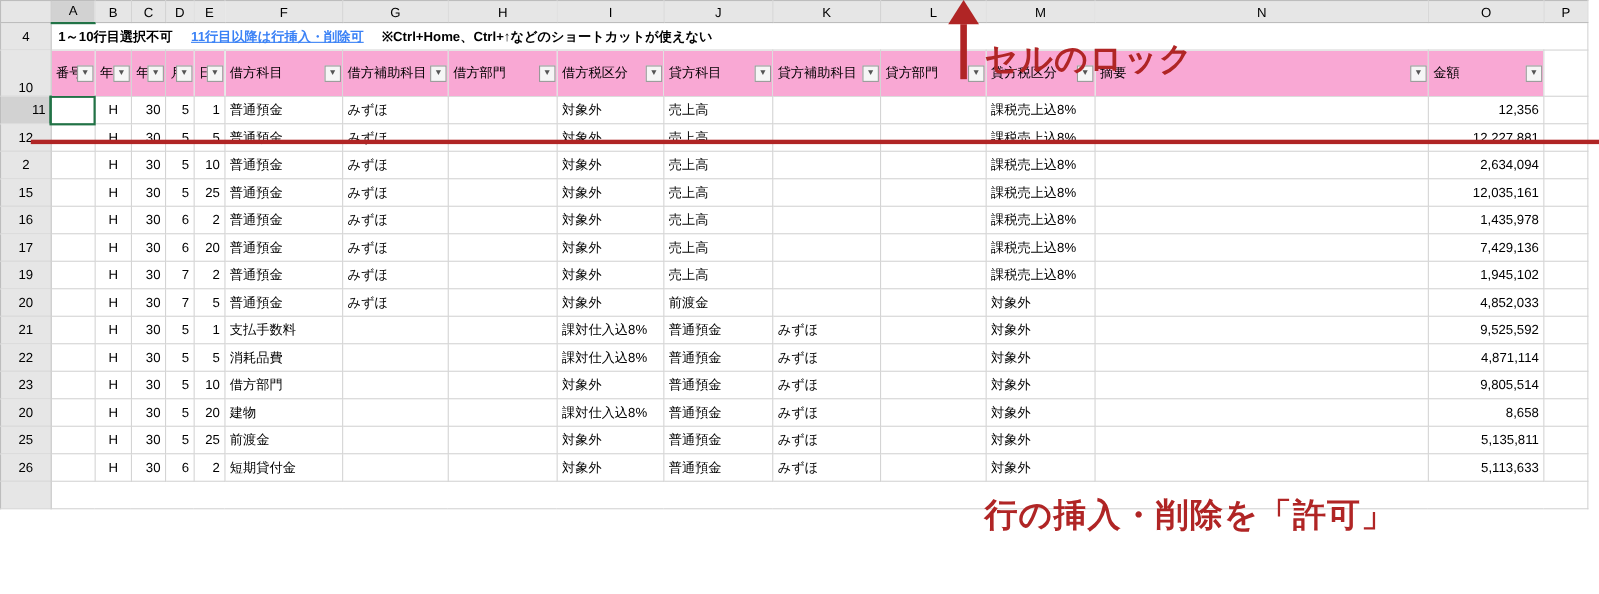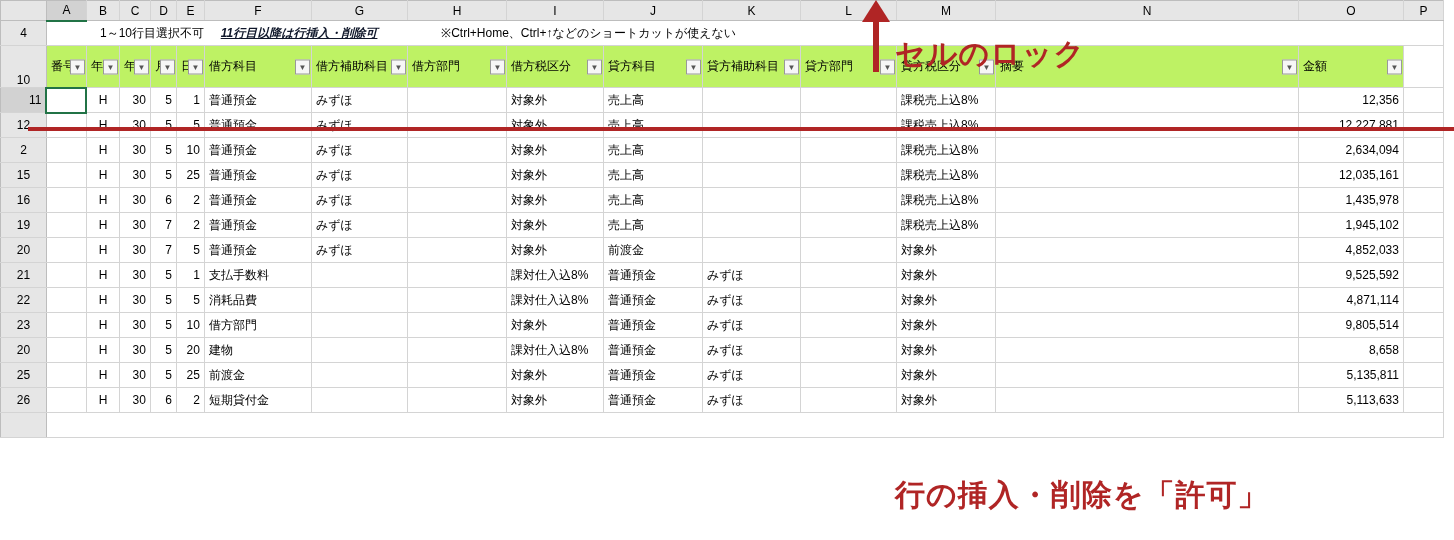--- a/index.html
+++ b/index.html
@@ -8,23 +8,23 @@
   table { border-collapse: collapse; table-layout: fixed; }
   th, td { border: 1px solid #d4d4d4; height: 25px; padding: 0 4px; overflow: hidden; white-space: nowrap; text-align: left; vertical-align: middle; }
   .col-head { background: #e6e6e6; text-align: center; font-weight: normal; border-top: 1px solid #bdbdbd; border-bottom: 1px solid #bdbdbd; height:20px; }
   .row-head { background: #e6e6e6; text-align: center; font-weight: normal; border-left:1px solid #bdbdbd; border-right:1px solid #bdbdbd; width:28px; }
   .sel-col { background:#d2d2d2; border-bottom:2px solid #217346; }
   .sel-row { background:#d2d2d2; border-right:2px solid #217346;padding-left:28px; }
   .sel-cell { outline:2px solid #217346; outline-offset:-1px; }
   .num { text-align: right; }
   .center { text-align: center; }
   .notice { height: 22px; }
-  .notice-main { font-weight: normal; margin-left: 47px; }
-  .notice-link { color:#0f172a; text-decoration: underline; font-weight: bold; font-style: italic; }
-  .filter-cell { position: relative; font-weight: normal; background:#bef264; }
+  .notice-main { font-weight: bold; }
+  .notice-link { color:#3b82f6; text-decoration: underline; font-weight: bold; }
+  .filter-cell { position: relative; font-weight: normal; background:#f9a8d4;font-family:Liberation Mono, monospace; }
   .filter-btn { position:absolute; right:1px; top:50%; transform:translateY(-50%); width:15px; height:15px; border:1px solid #999; background:#f6f6f6; display:flex; align-items:center; justify-content:center; font-size:8px; color:#555; cursor:pointer;}
   .redbar { position:absolute; left:28px; right:0; height:4px; background:#b02525; pointer-events:none; }
   .annot { position:absolute; color:#b02525; font-weight:900; font-size:30px; pointer-events:none; letter-spacing:1px; font-family:"Meiryo","Yu Gothic",sans-serif;}
   .arrow-up { position:absolute; pointer-events:none; }
   .arrow-up .shaft { width:6px; height:50px; background:#b02525; margin:0 auto;}
   .arrow-up .head { width:0; height:0; border-left:14px solid transparent; border-right:14px solid transparent; border-bottom:22px solid #b02525; margin:0 auto;}
   
   .c-rh{width:28px}.c-A{width:40px}.c-B{width:28px}.c-C{width:31px}.c-D{width:26px}.c-E{width:28px}
   .c-F{width:107px}.c-G{width:96px}.c-H{width:99px}.c-I{width:97px}.c-J{width:99px}
   .c-K{width:98px}.c-L{width:96px}.c-M{width:99px}.c-N{width:303px}.c-O{width:105px}.c-P{width:40px}
@@ -197,20 +197,39 @@
           <td>対象外</td>
           <td>売上高</td>
           <td></td>
           <td></td>
           <td>課税売上込8%</td>
           <td></td>
           <td class="num">1,435,978</td>
           <td></td>
         </tr>
         <tr>
+          <th class="row-head">17</th>
+          <td class=""></td>
+          <td class="center">H</td>
+          <td class="num">30</td>
+          <td class="num">6</td>
+          <td class="num">20</td>
+          <td>普通預金</td>
+          <td>みずほ</td>
+          <td></td>
+          <td>対象外</td>
+          <td>売上高</td>
+          <td></td>
+          <td></td>
+          <td>課税売上込8%</td>
+          <td></td>
+          <td class="num">7,429,136</td>
+          <td></td>
+        </tr>
+        <tr>
           <th class="row-head">19</th>
           <td class=""></td>
           <td class="center">H</td>
           <td class="num">30</td>
           <td class="num">7</td>
           <td class="num">2</td>
           <td>普通預金</td>
           <td>みずほ</td>
           <td></td>
           <td>対象外</td>
@@ -364,14 +383,14 @@
   </tbody>
     </table>
 
   <div class="redbar" style="top:127px;"></div>
 
   <div class="arrow-up" style="left:862px; top:0;">
     <div class="head"></div>
       <div class="shaft"></div>
   </div>
   <div class="annot" style="left:895px; top:34px;">セルのロック</div>
-  <div class="annot" style="left:895px; top:475px;">行の挿入・削除を「許可」</div>
+  <div class="annot" style="left:895px; top:448px;">行の挿入・削除を「許可」</div>
 </div>
 
 </body></html>

